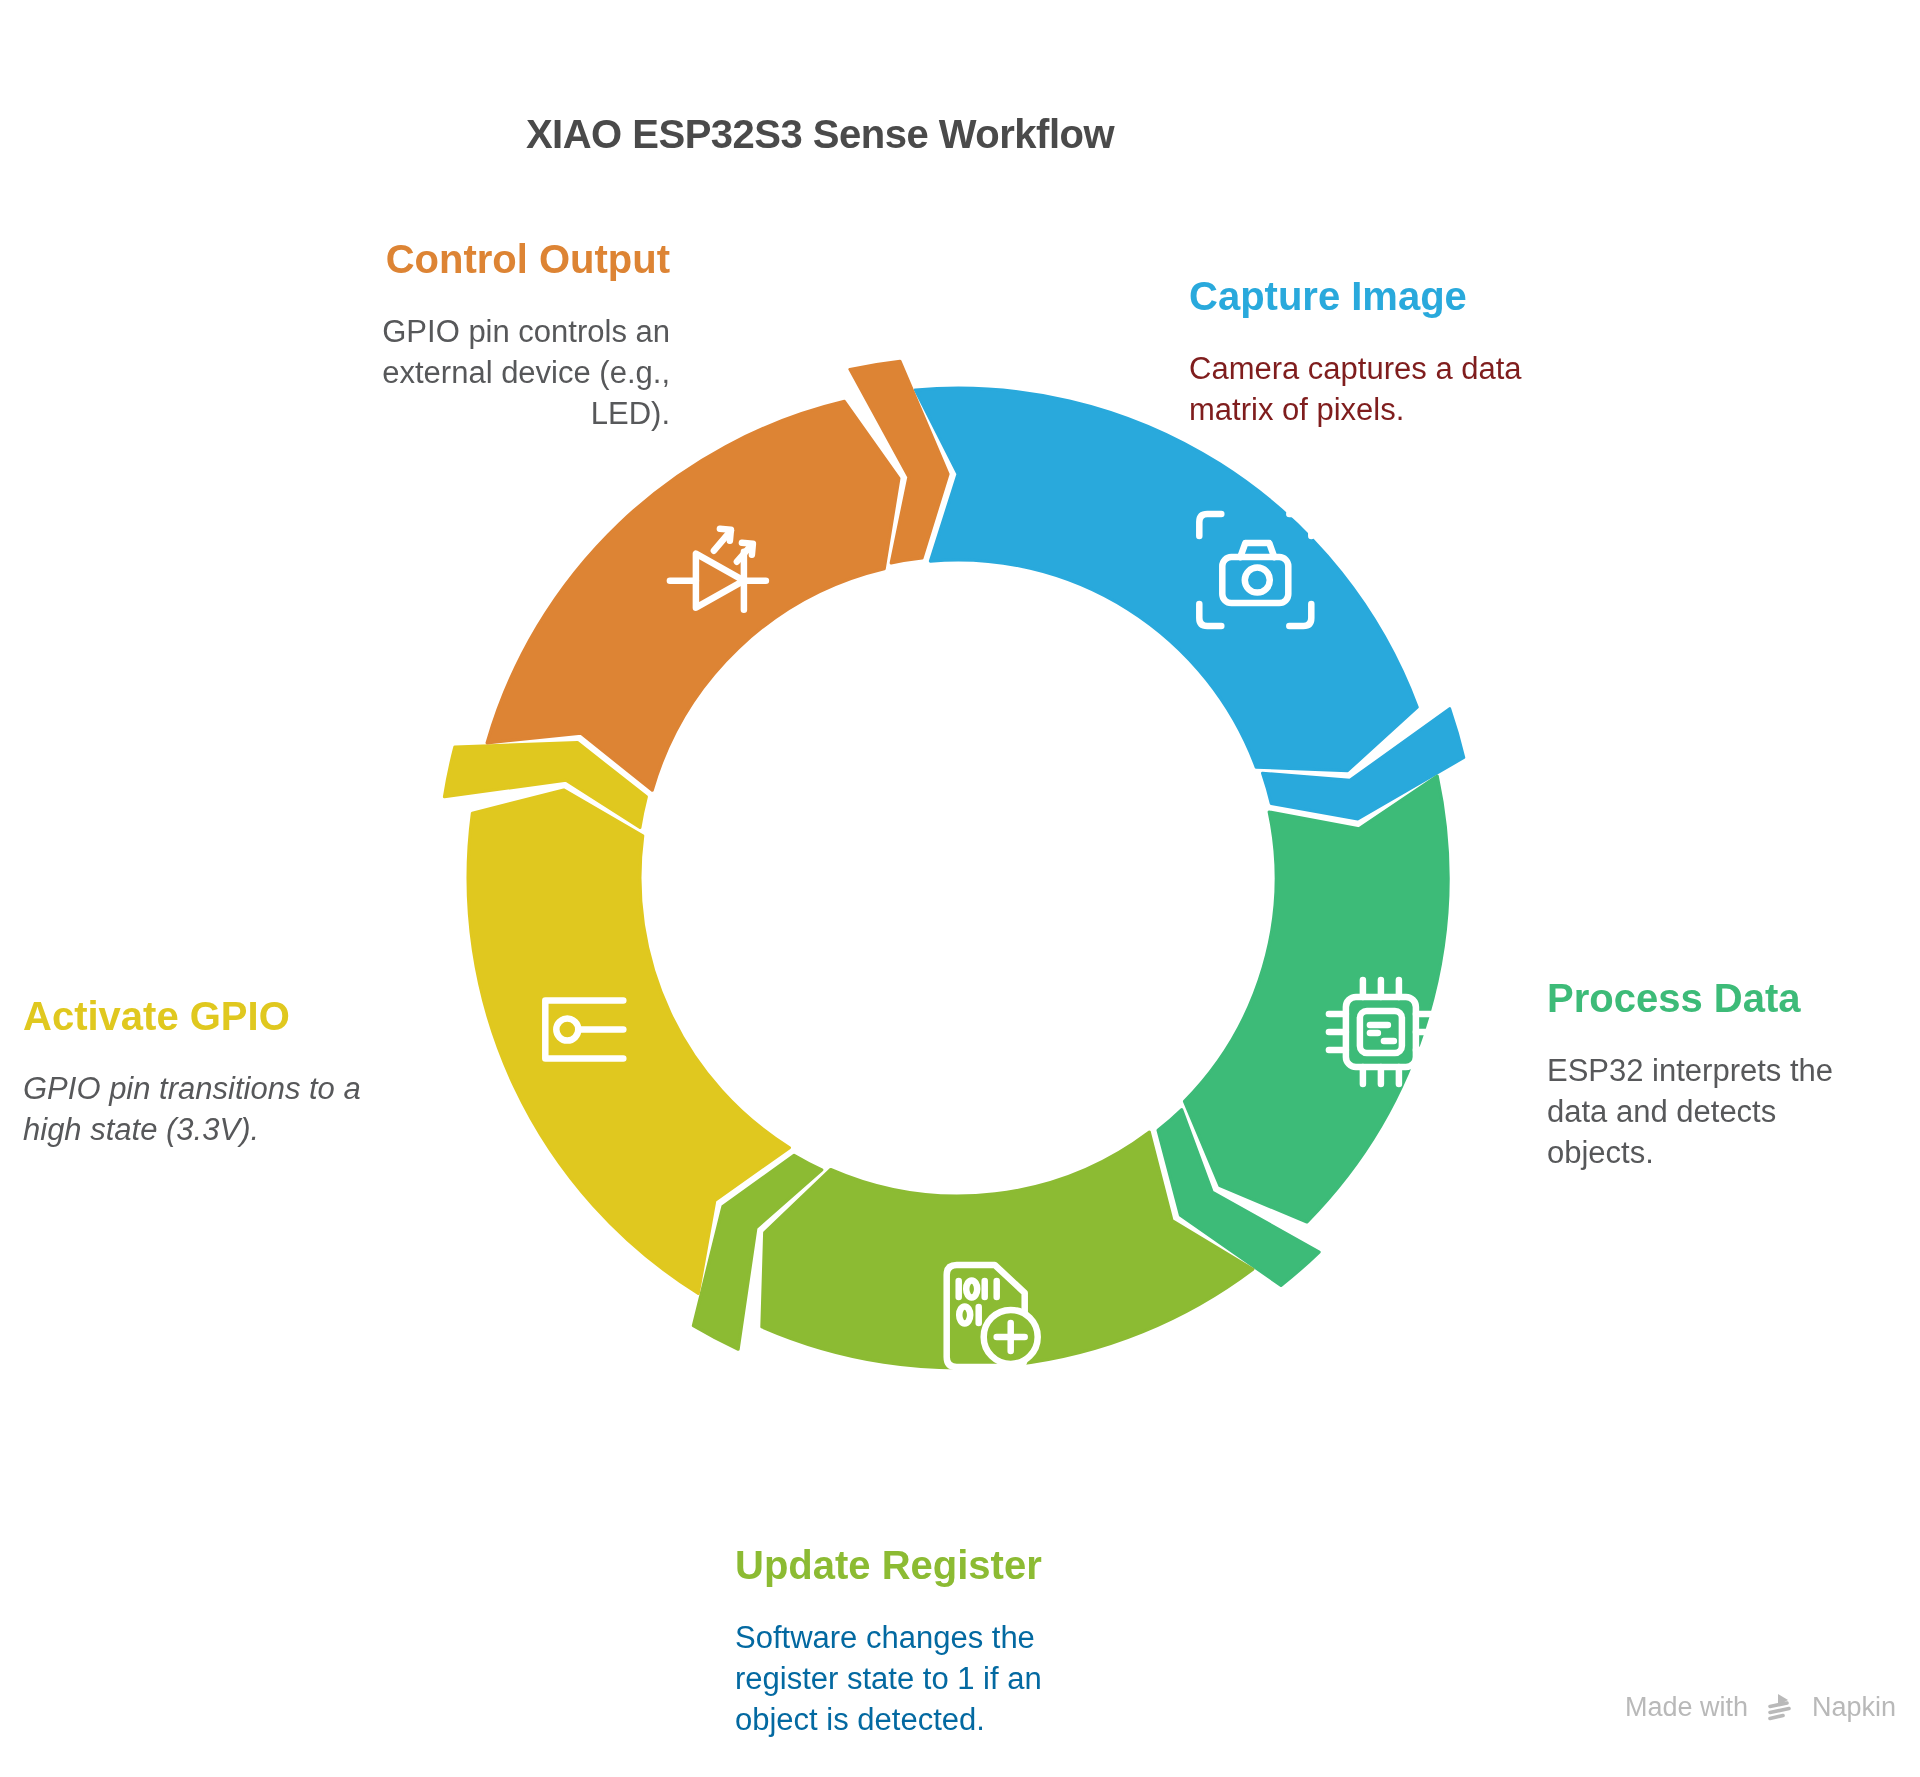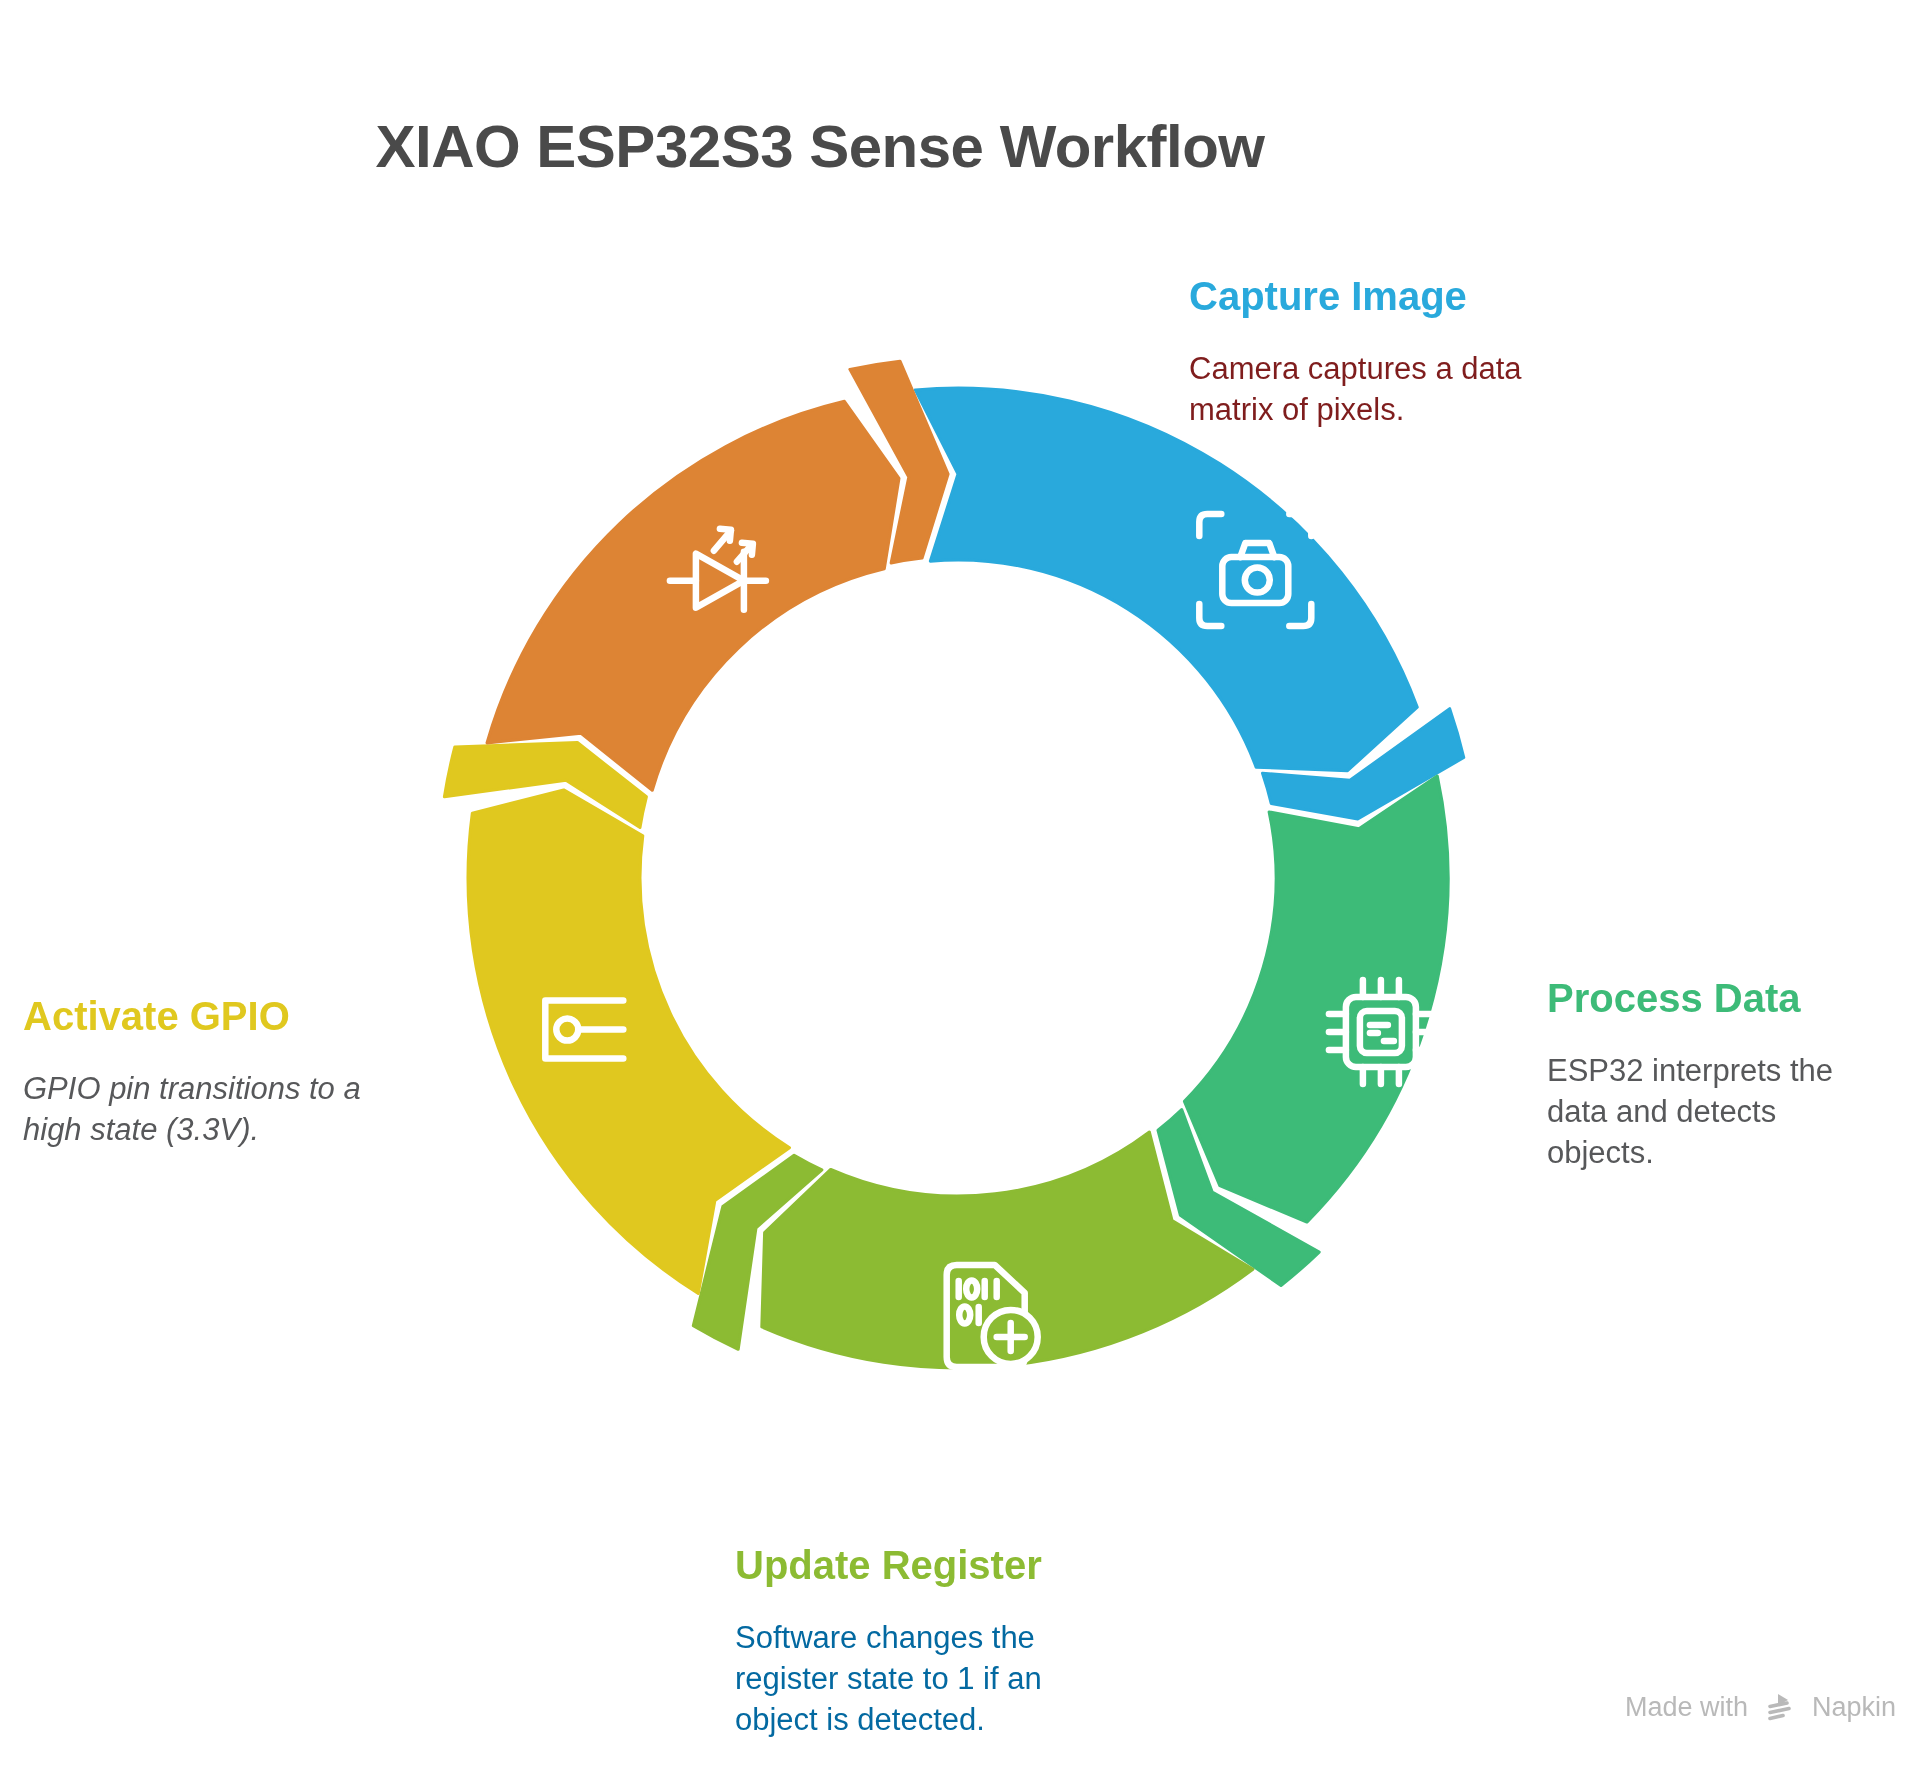--- a/index.html
+++ b/index.html
@@ -1,19 +1,19 @@
 <!DOCTYPE html>
 <html><head>
 <meta charset="utf-8">
 <style>
   html,body{margin:0;padding:0;background:#fff;}
   #canvas{position:relative;width:1920px;height:1777px;background:#ffffff;overflow:hidden;
           font-family:"Liberation Sans",sans-serif;}
   #page-title{position:absolute;left:0;top:112px;width:1640px;text-align:center;
-              font-size:60px;font-weight:700;letter-spacing:-0.5px;}
+              font-size:40px;font-weight:700;letter-spacing:-0.5px;}
   #ring-svg{position:absolute;left:0;top:0;width:1920px;height:1777px;}
   .step-block{position:absolute;}
   .step-label{font-size:40px;font-weight:700;margin:0 0 28px 0;line-height:48px;}
   .step-desc{font-size:31px;line-height:41px;white-space:pre-line;}
   .sb-0{left:1189px;top:272px;width:430px;text-align:left;}
   .sb-1{left:1547px;top:974px;width:380px;text-align:left;}
   .sb-2{left:735px;top:1541px;width:520px;text-align:left;}
   .sb-3{left:23px;top:992px;width:400px;text-align:left;}
   .sb-4{left:270px;top:235px;width:400px;text-align:right;}
   #watermark{position:absolute;right:24px;top:1692px;display:flex;align-items:center;gap:19px;
@@ -114,20 +114,26 @@
 register state to 1 if an
 object is detected.</div>
   </div>
 
   <div class="step-block sb-3">
     <div class="step-label" style="color: rgb(224, 200, 31);">Activate GPIO</div>
     <div class="step-desc" style="color: rgb(87, 88, 90); font-style: italic;">GPIO pin transitions to a
 high state (3.3V).</div>
   </div>
 
+  <div class="step-block sb-4">
+    <div class="step-label" style="color: rgb(221, 132, 52);">Control Output</div>
+    <div class="step-desc" style="color: rgb(87, 88, 90);">GPIO pin controls an
+external device (e.g.,
+LED).</div>
+  </div>
 
   <div id="watermark" style="color: rgb(185, 185, 185);">
     <span>Made with</span>
     <svg width="26" height="30" viewBox="-13 -15 26 30">
       <path d="M -2,-14 L 8,-8 L -2,-2.5 Z" fill="#b9b9b9"></path>
       <g stroke="#b9b9b9" stroke-width="3.6" stroke-linecap="round" fill="none">
         <path d="M -10,-1.5 L 7,-5"></path>
         <path d="M -10,4.5 L 9,0.5"></path>
         <path d="M -10,10.5 L 3,7.5"></path>
       </g>

